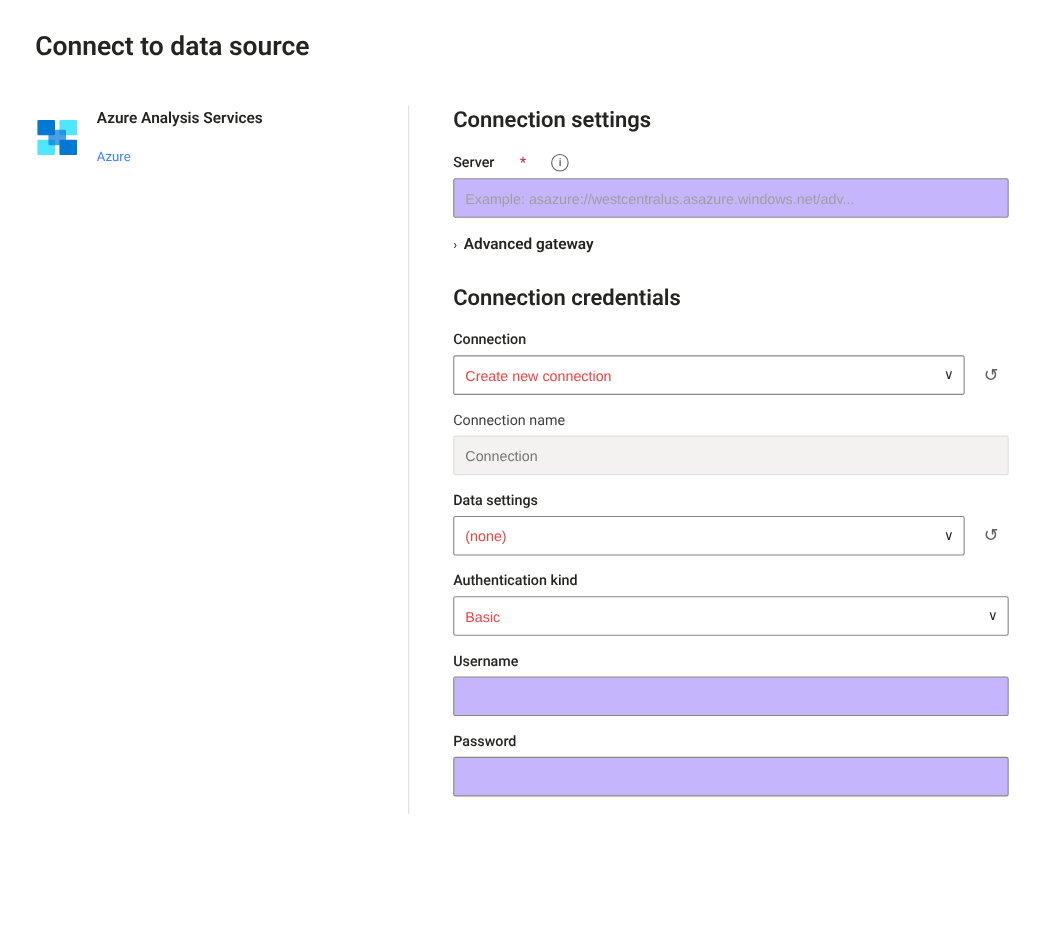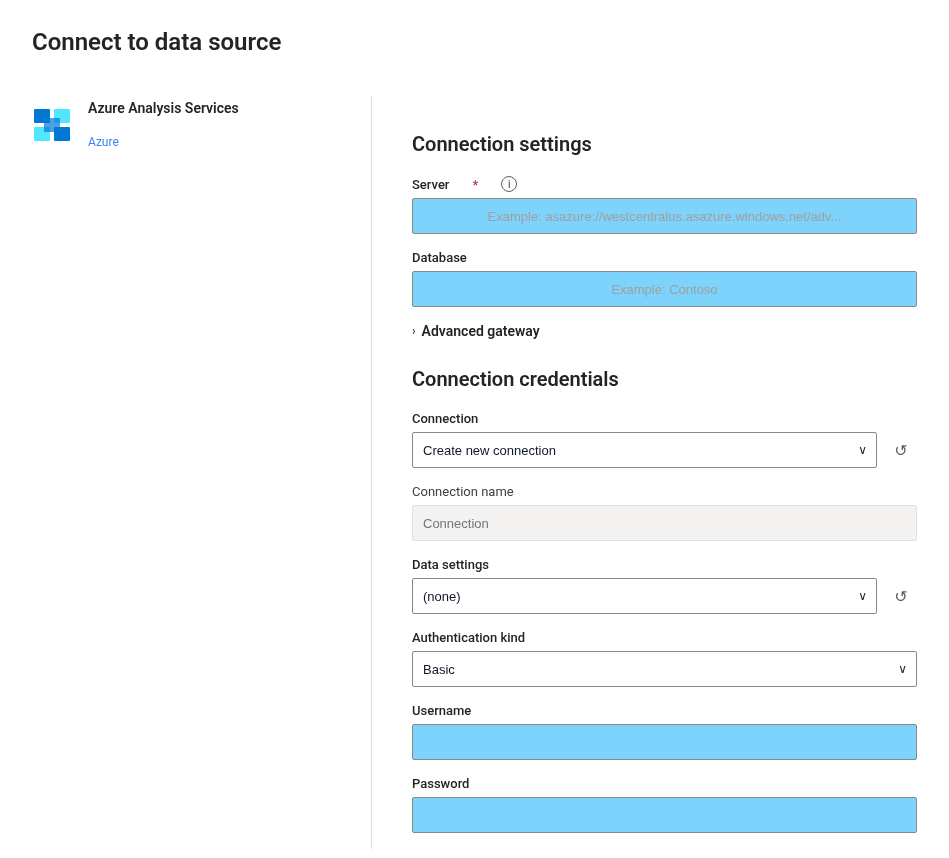--- a/index.html
+++ b/index.html
@@ -72,21 +72,20 @@
 
     .service-category {
       font-size: 12px;
       color: #3b82f6;
     }
 
     .main-content {
       flex: 1;
       padding-left: 40px;
       padding-top: 0;
-      margin-top: 36px;
     }
 
     .section-title {
       font-size: 20px;
       font-weight: 600;
       color: #252423;
       margin-bottom: 20px;
     }
 
     .field-group {
@@ -121,23 +120,22 @@
     }
 
     .text-input {
       width: 100%;
       height: 36px;
       border: 1px solid #8a8886;
       border-radius: 2px;
       padding: 0 10px;
       font-size: 13px;
       color: #605e5c;
-      background: #7dd3fc;
+      background: #c4b5fd;
       outline: none;
-      text-align: center;
     }
 
     .text-input::placeholder {
       color: #a19f9d;
     }
 
     .advanced-options {
       display: flex;
       align-items: center;
       gap: 6px;
@@ -174,21 +172,21 @@
       align-items: center;
     }
 
     .dropdown-container select {
       width: 100%;
       height: 36px;
       border: 1px solid #8a8886;
       border-radius: 2px;
       padding: 0 32px 0 10px;
       font-size: 13px;
-      color: #0f172a;
+      color: #ef4444;
       background: #ffffff;
       appearance: none;
       -webkit-appearance: none;
       cursor: pointer;
       outline: none;
     }
 
     .dropdown-chevron {
       position: absolute;
       right: 10px;
@@ -278,26 +276,20 @@
 
         <div class="field-group">
           <div class="field-label">
             <span>Server</span>
             <span class="required-star">*</span>
             <span class="info-icon" title="Server info">i</span>
           </div>
           <input type="text" class="text-input" placeholder="Example: asazure://westcentralus.asazure.windows.net/adv..." style="">
         </div>
 
-        <div class="field-group">
-          <div class="field-label">
-            <span>Database</span>
-          </div>
-          <input type="text" class="text-input" placeholder="Example: Contoso" style="">
-        </div>
 
         <div class="advanced-options">
           <span class="chevron-right">›</span>
           <span class="advanced-options-label">Advanced gateway</span>
         </div>
       </div>
 
       <div class="credentials-section">
         <h2 class="section-title">Connection credentials</h2>
 

